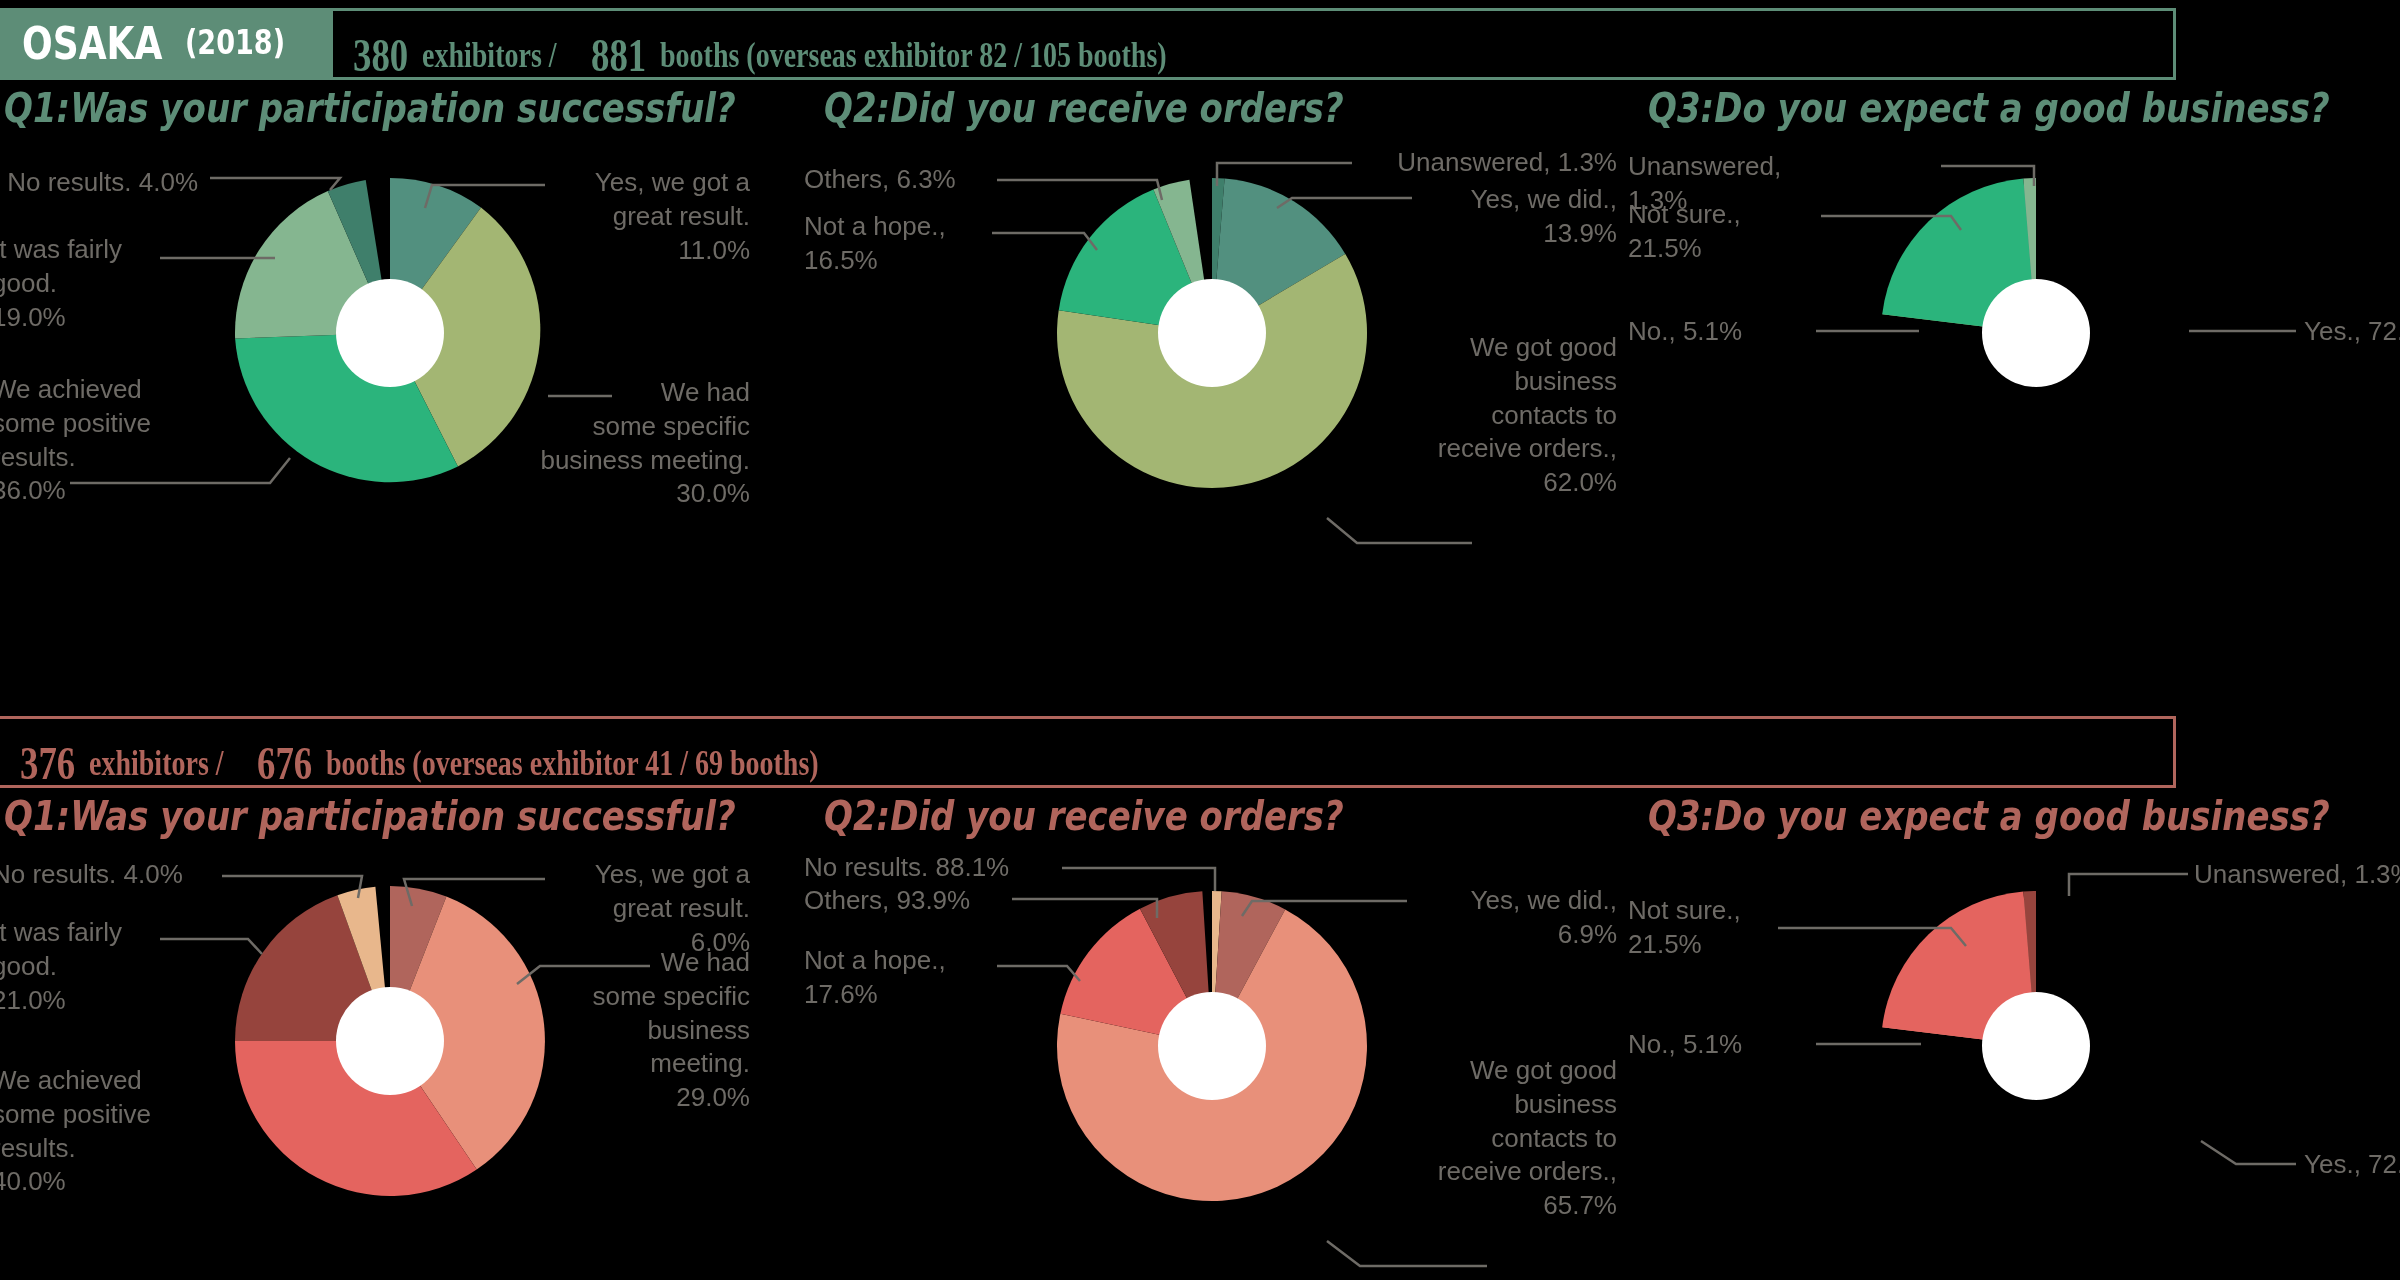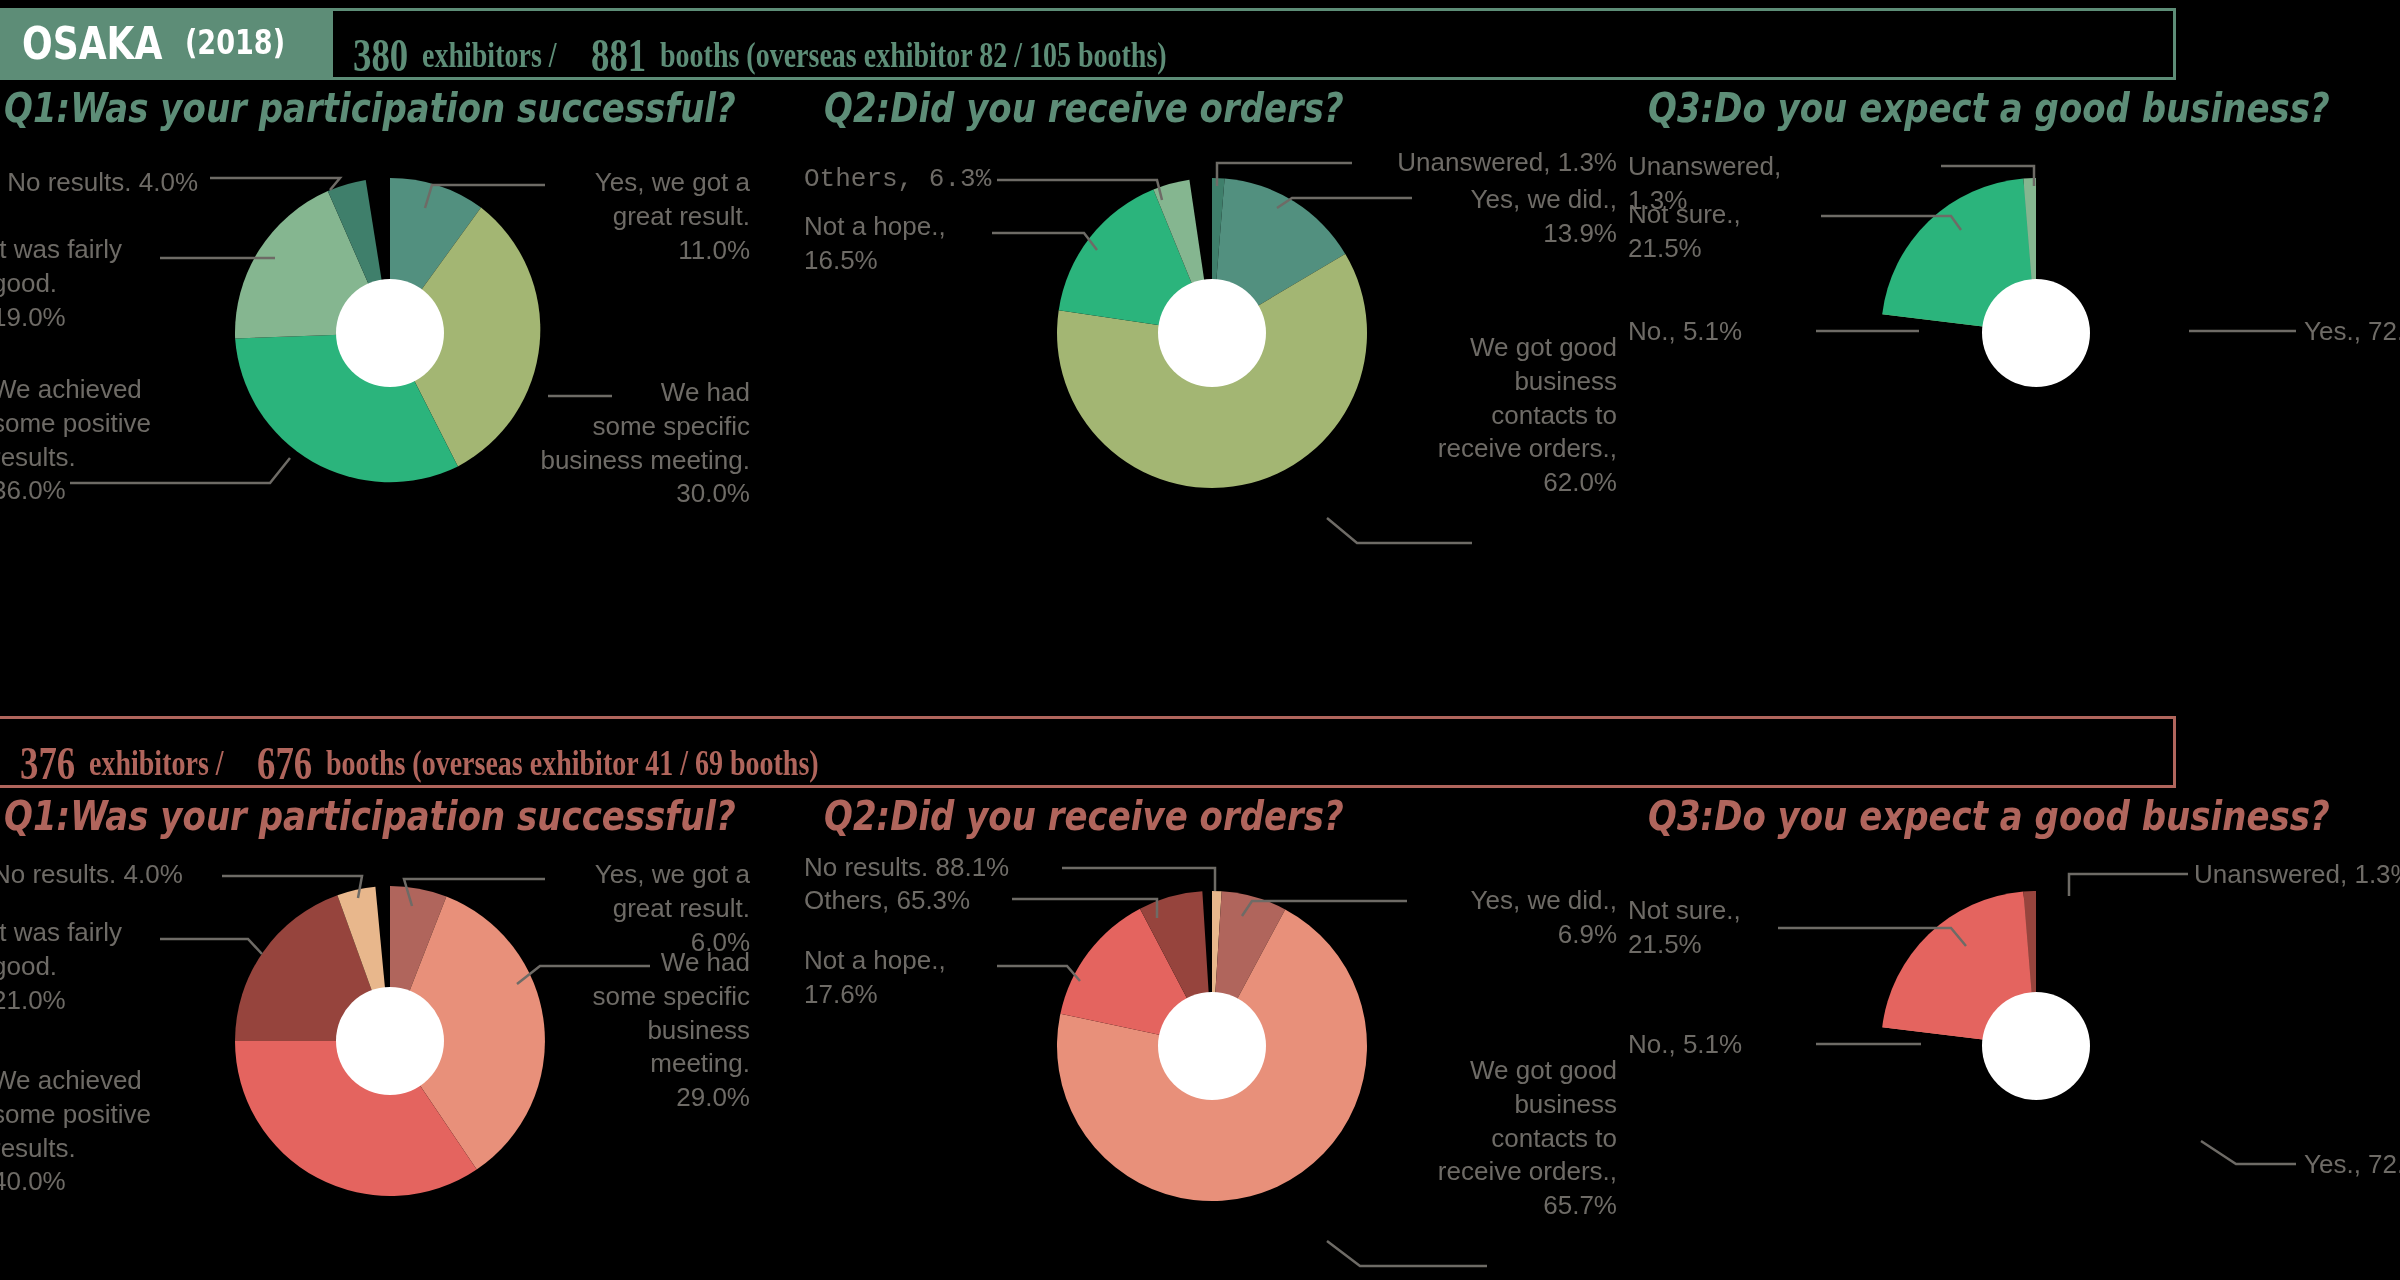--- a/index.html
+++ b/index.html
@@ -175,21 +175,21 @@
           <circle cx="0" cy="0" r="54" fill="#fff"></circle>
         </g>
         <g stroke="#6e6b66" stroke-width="2.5" fill="none">
           <path d="M405 48 L405 25 L540 25"></path>
           <path d="M350 62 L345 42 L185 42"></path>
           <path d="M285 112 L272 95 L180 95"></path>
           <path d="M465 70 L480 60 L600 60"></path>
           <path d="M515 380 L545 405 L660 405"></path>
         </g>
       </svg>
-      <div class="lbl l" style="left:-8px;  top:25px;  width:210px;font-family:Liberation Mono, monospace;">Others, 6.3%</div>
+      <div class="lbl l" style="left:-8px;  top:25px;  width:210px;">Others, 6.3%</div>
       <div class="lbl l" style="left:-8px;  top:72px;  width:200px;">Not a hope.,
 16.5%</div>
       <div class="lbl r" style="left:545px; top:8px;   width:260px;">Unanswered, 1.3%</div>
       <div class="lbl r" style="left:545px; top:45px;  width:260px;">Yes, we did.,
 13.9%</div>
       <div class="lbl r" style="left:545px; top:193px; width:260px;">We got good
 business
 contacts to
 receive orders.,
 62.0%</div>
@@ -287,21 +287,21 @@
         </g>
         <g stroke="#6e6b66" stroke-width="2.5" fill="none">
           <path d="M403 45 L403 22 L250 22"></path>
           <path d="M345 72 L345 53 L200 53"></path>
           <path d="M268 135 L255 120 L185 120"></path>
           <path d="M430 70 L440 55 L595 55"></path>
           <path d="M515 395 L548 420 L675 420"></path>
         </g>
       </svg>
       <div class="lbl l" style="left:-8px;  top:5px;   width:260px;">No results. 88.1%</div>
-      <div class="lbl l" style="left:-8px;  top:38px;  width:230px;">Others, 65.3%</div>
+      <div class="lbl l" style="left:-8px;  top:38px;  width:230px;">Others, 93.9%</div>
       <div class="lbl l" style="left:-8px;  top:98px;  width:200px;">Not a hope.,
 17.6%</div>
       <div class="lbl r" style="left:545px; top:38px;  width:260px;">Yes, we did.,
 6.9%</div>
       <div class="lbl r" style="left:545px; top:208px; width:260px;">We got good
 business
 contacts to
 receive orders.,
 65.7%</div>
     </div>

